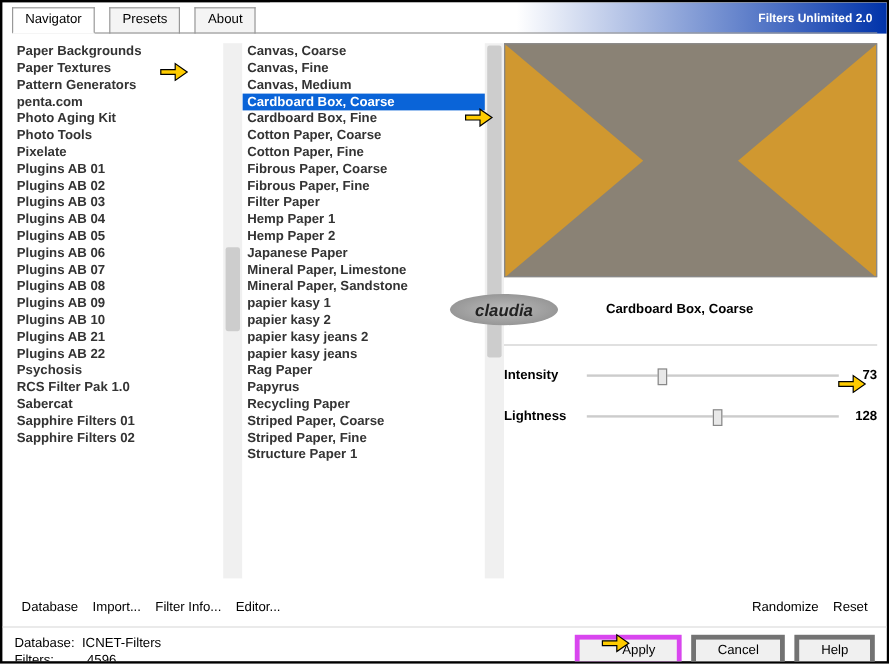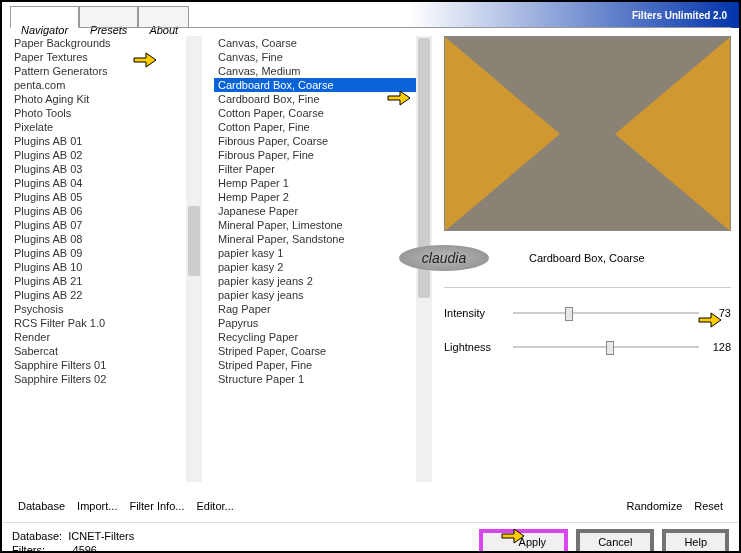--- a/index.html
+++ b/index.html
@@ -1,23 +1,23 @@
 <!DOCTYPE html>
 <html><head>
 <meta charset="utf-8">
 <style>
 * { box-sizing: border-box; margin: 0; padding: 0; }
 body { font-family: Tahoma, Arial, sans-serif; font-size: 11px; background: #fff; width: 741px; height: 553px; border: 2px solid #000; position: relative; overflow: hidden; }
 .header { height: 26px; display: flex; }
 .tabs { display: flex; padding-left: 8px; padding-top: 4px; }
-.tab { padding: 17px 10px 3px 10px; border: 1px solid #999; border-bottom: none; background: #f4f4f4; margin-right: 0; font-size: 11px; cursor: default; font-style: italic; }
+.tab { padding: 3px 10px 3px 10px; border: 1px solid #999; border-bottom: none; background: #f4f4f4; margin-right: 12px; font-size: 11px; cursor: default; }
 .tab.active { background: #fff; border-bottom: 1px solid #fff; position: relative; z-index: 2; }
 .title-bar { flex: 1; background: linear-gradient(to right, #fff 0%, #fff 40%, #0033aa 100%); display: flex; align-items: center; justify-content: flex-end; padding-right: 12px; font-weight: bold; color: #fff; font-size: 10px; }
 .tab-line { border-bottom: 1px solid #999; position: absolute; top: 25px; left: 8px; right: 8px; }
-.main { display: flex; padding: 8px; gap: 12px; height: 462px; }
+.main { display: flex; padding: 8px; gap: 0; height: 462px; font-weight: bold; }
 .col { position: relative; }
 .list { border: none; height: 100%; overflow-y: auto; background: #fff; }
 .list-item { padding: 1px 4px; white-space: nowrap; font-size: 11px; color: #333; cursor: default; }
 .list-item.selected { background: #0a64d8; color: #fff; }
 .col1 { width: 192px; }
 .col2 { width: 218px; }
 .scroll-track { width: 16px; background: #f0f0f0; position: absolute; right: 0; top: 0; bottom: 0; }
 .scroll-thumb { background: #cdcdcd; position: absolute; left: 2px; right: 2px; border-radius: 2px; }
 .col3 { flex: 1; }
 .preview { width: 100%; height: 195px; background: #8a8275; position: relative; overflow: hidden; border: 1px solid #888; }
@@ -73,21 +73,20 @@
         <div class="list-item">Plugins AB 05</div>
         <div class="list-item">Plugins AB 06</div>
         <div class="list-item">Plugins AB 07</div>
         <div class="list-item">Plugins AB 08</div>
         <div class="list-item">Plugins AB 09</div>
         <div class="list-item">Plugins AB 10</div>
         <div class="list-item">Plugins AB 21</div>
         <div class="list-item">Plugins AB 22</div>
         <div class="list-item">Psychosis</div>
         <div class="list-item">RCS Filter Pak 1.0</div>
-        <div class="list-item">Render</div>
         <div class="list-item">Sabercat</div>
         <div class="list-item">Sapphire Filters 01</div>
         <div class="list-item">Sapphire Filters 02</div>
       </div>
     <div class="scroll-track">
         <div class="scroll-thumb" style="top:170px;height:70px"></div>
       </div>
   </div>
   <div class="col col2">
     <div class="list" id="list2">

